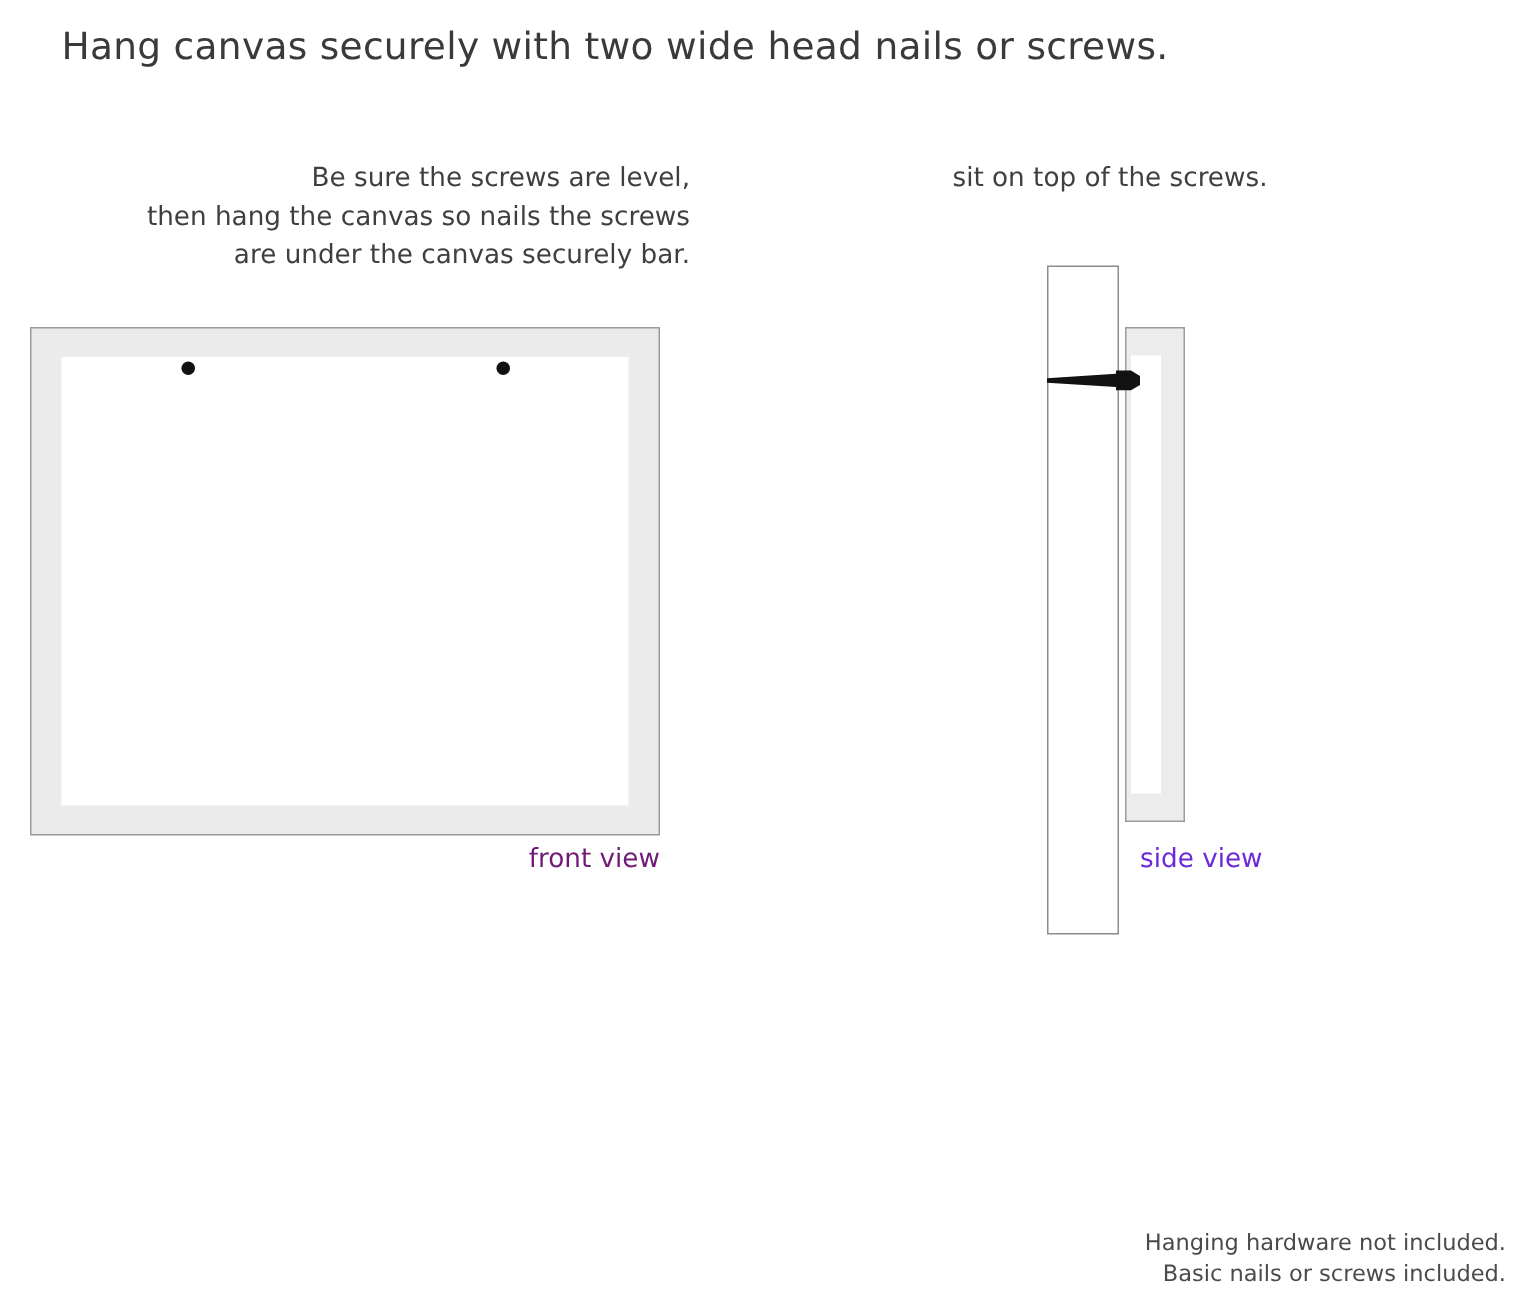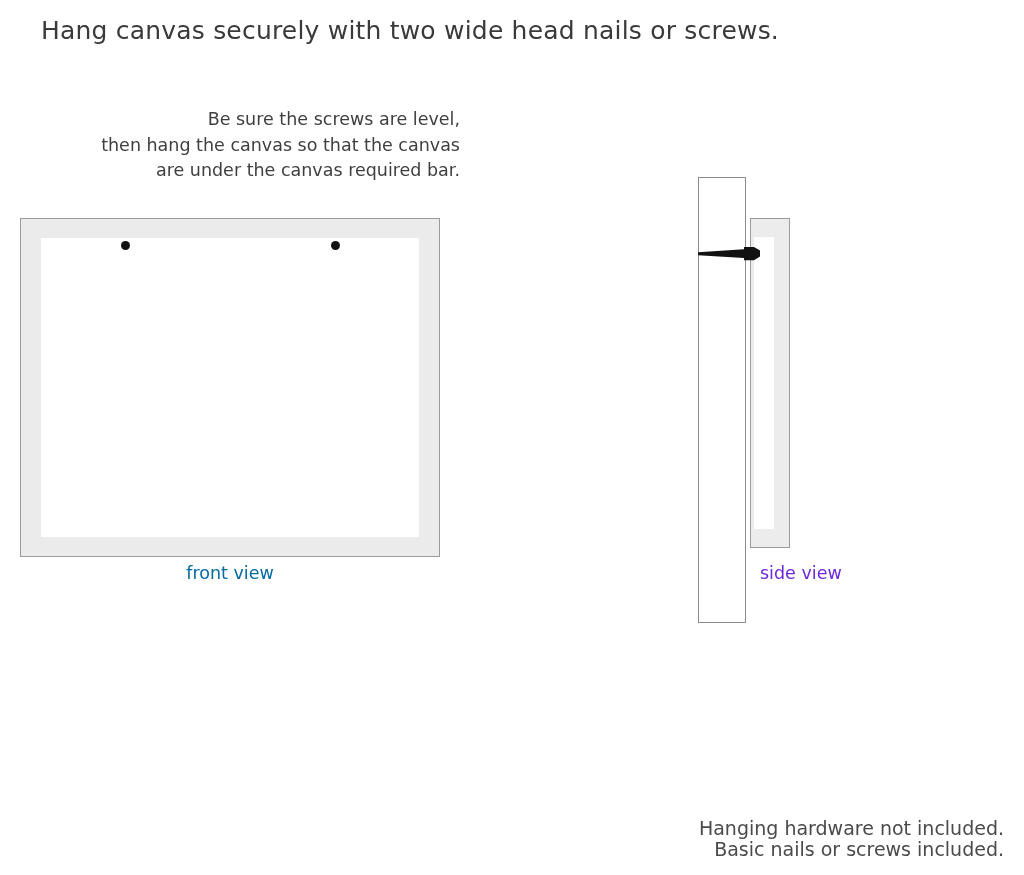--- a/index.html
+++ b/index.html
@@ -86,23 +86,23 @@
     background: #111111;
     border-radius: 50%;
   }
   #screw-dot-left  { left: 101px; top: 23px; }
   #screw-dot-right { left: 311px; top: 23px; }
 
   #label-front-view {
     left: 20px;
     top: 561px;
     width: 420px;
-    text-align: center;
+    text-align: right;
     font-size: 17.5px;
-    color: #0369a1;
+    color: #701a75;
     line-height: 24px;
   }
 
   
   #side-view-group {
     left: 698px;
     top: 177px;
     width: 120px;
     height: 447px;
   }
@@ -151,38 +151,39 @@
     line-height: 24px;
     white-space: nowrap;
   }
 
   
   #footer-note {
     left: 604px;
     top: 818px;
     width: 400px;
     text-align: right;
-    font-size: 19px;
+    font-size: 15px;
     line-height: 20.5px;
     color: #4a4a4a;
   }
   .footer-line { display: block; white-space: nowrap; }
 </style>
 </head>
 <body>
 
 <div class="abs" id="headline">Hang canvas securely with two wide head nails or screws.</div>
 
 <div class="abs caption" id="caption-front">
   <span class="caption-line">Be sure the screws are level,</span>
-  <span class="caption-line">then hang the canvas so that the canvas</span>
-  <span class="caption-line">are under the canvas required bar.</span>
+  <span class="caption-line">then hang the canvas so nails the screws</span>
+  <span class="caption-line">are under the canvas securely bar.</span>
 </div>
 
 <div class="abs caption" id="caption-side">
+  <span class="caption-line">sit on top of the screws.</span>
 </div>
 
 <div class="abs" id="front-view-group">
   <div id="front-canvas-frame"></div>
   <div id="front-canvas-face"></div>
   <div class="screw-dot" id="screw-dot-left"></div>
   <div class="screw-dot" id="screw-dot-right"></div>
 </div>
 
 <div class="abs" id="label-front-view">front view</div>

